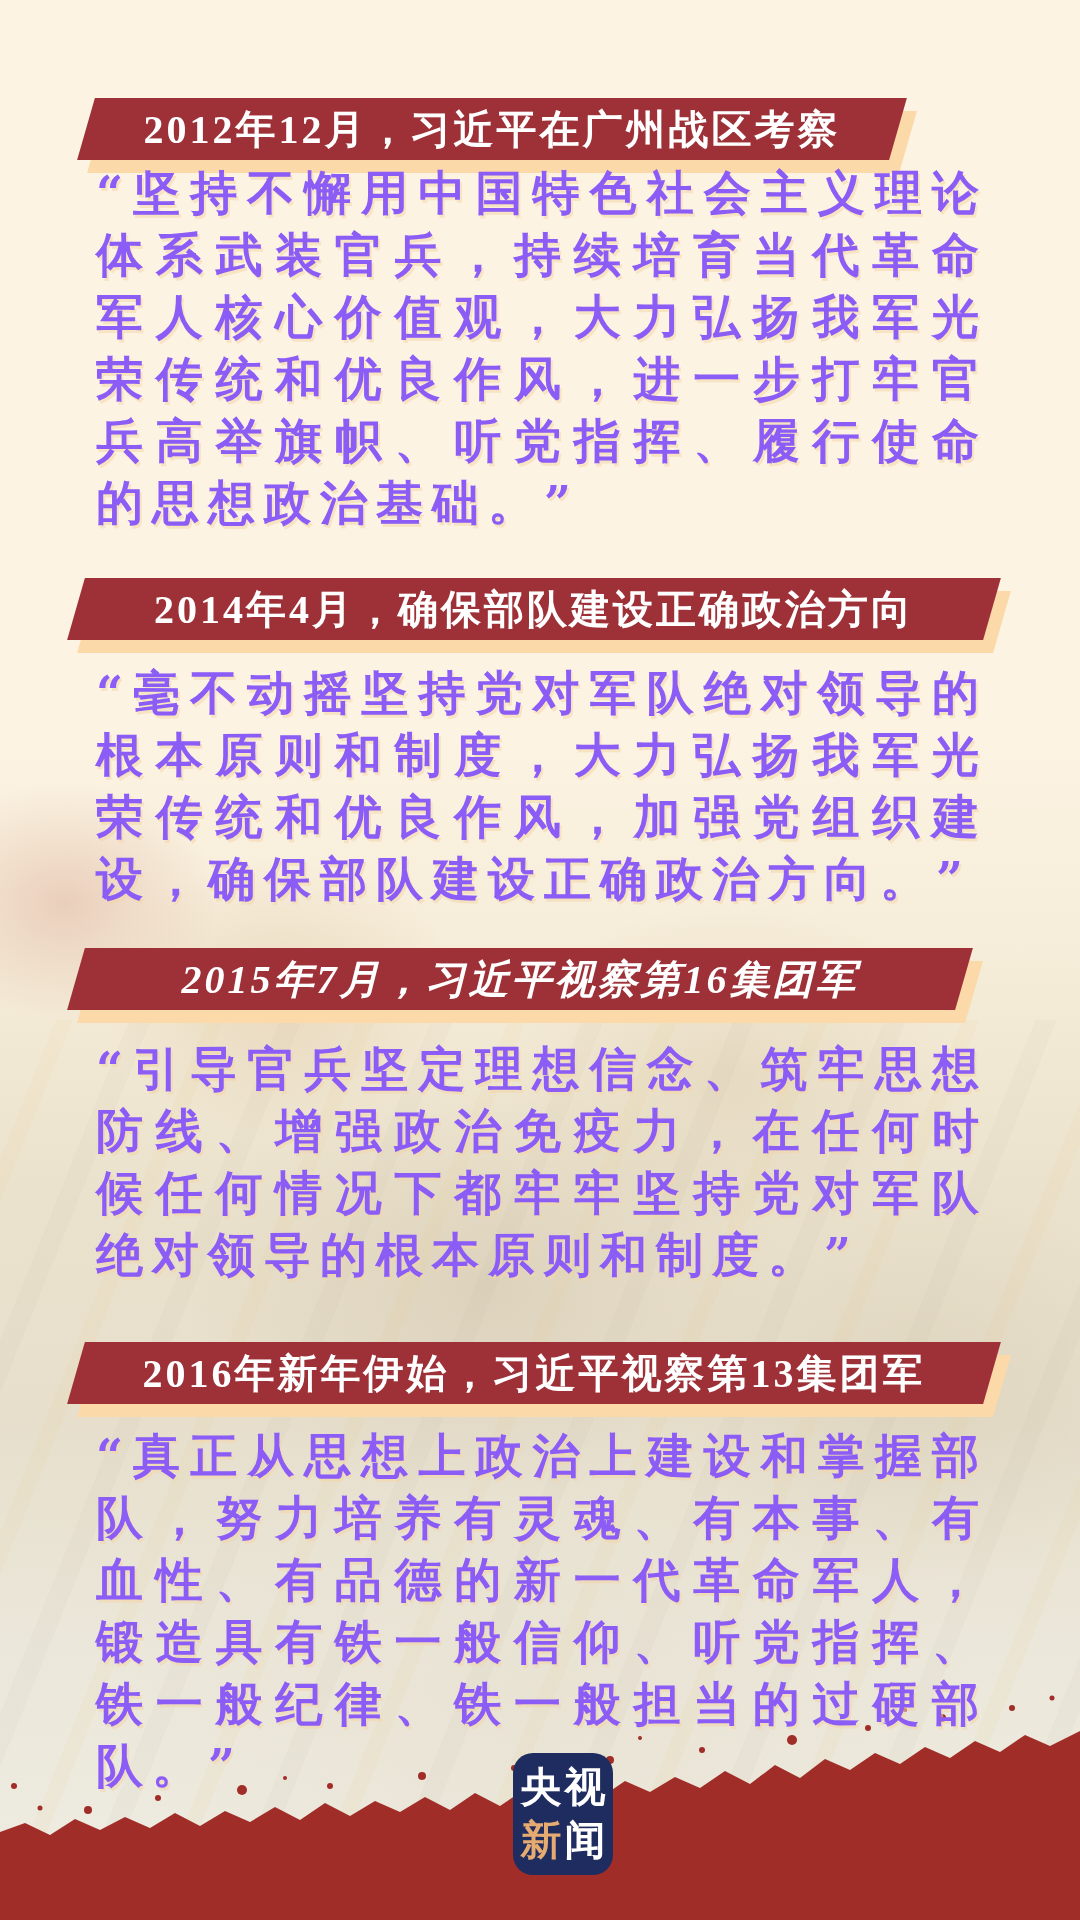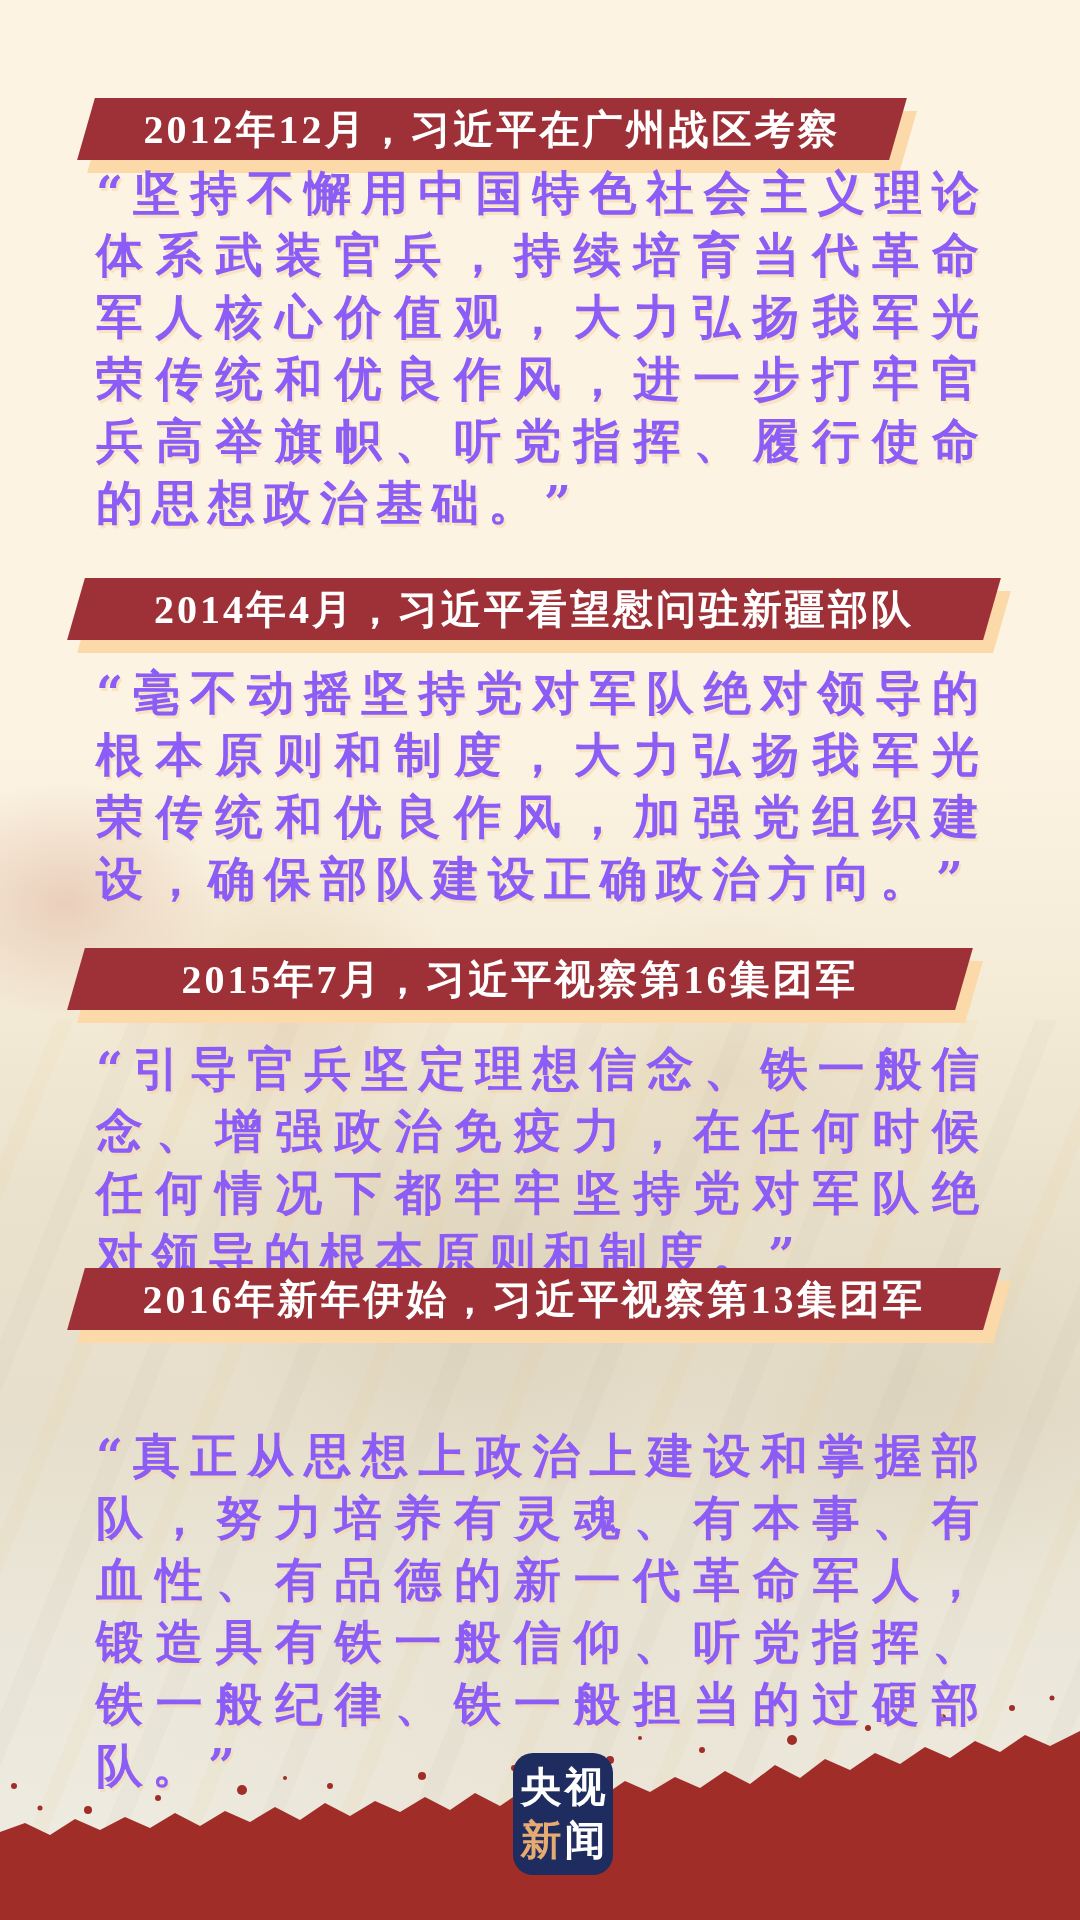--- a/index.html
+++ b/index.html
@@ -96,36 +96,36 @@
       <div class="shape"></div>
       <div class="banner-text">2012年12月，习近平在广州战区考察</div>
     </div>
     <p class="quote" style="top:162px;">“坚持不懈用中国特色社会主义理论体系武装官兵，持续培育当代革命军人核心价值观，大力弘扬我军光荣传统和优良作风，进一步打牢官兵高举旗帜、听党指挥、履行使命的思想政治基础。”</p>
   </div>
 
   <div class="section">
     <div class="banner" style="left:76px;top:578px;width:916px;">
       <div class="shadow"></div>
       <div class="shape"></div>
-      <div class="banner-text">2014年4月，习近平看望慰问驻新疆部队</div>
+      <div class="banner-text">2014年4月，确保部队建设正确政治方向</div>
     </div>
     <p class="quote" style="top:662px;">“毫不动摇坚持党对军队绝对领导的根本原则和制度，大力弘扬我军光荣传统和优良作风，加强党组织建设，确保部队建设正确政治方向。”</p>
   </div>
 
   <div class="section">
-    <div class="banner" style="left:76px;top:948px;width:888px;">
+    <div class="banner" style="left:76px;top:948px;width:888px;font-style:italic;">
       <div class="shadow"></div>
       <div class="shape"></div>
       <div class="banner-text">2015年7月，习近平视察第16集团军</div>
     </div>
-    <p class="quote" style="top:1038px;">“引导官兵坚定理想信念、铁一般信念、增强政治免疫力，在任何时候任何情况下都牢牢坚持党对军队绝对领导的根本原则和制度。”</p>
+    <p class="quote" style="top:1038px;">“引导官兵坚定理想信念、筑牢思想防线、增强政治免疫力，在任何时候任何情况下都牢牢坚持党对军队绝对领导的根本原则和制度。”</p>
   </div>
 
   <div class="section">
-    <div class="banner" style="left:76px;top:1268px;width:916px;">
+    <div class="banner" style="left:76px;top:1342px;width:916px;">
       <div class="shadow"></div>
       <div class="shape"></div>
       <div class="banner-text">2016年新年伊始，习近平视察第13集团军</div>
     </div>
     <p class="quote" style="top:1425px;">“真正从思想上政治上建设和掌握部队，努力培养有灵魂、有本事、有血性、有品德的新一代革命军人，锻造具有铁一般信仰、听党指挥、铁一般纪律、铁一般担当的过硬部队。”</p>
   </div>
 
   <div class="logo">
     <span class="ch">央</span>
     <span class="ch">视</span>

